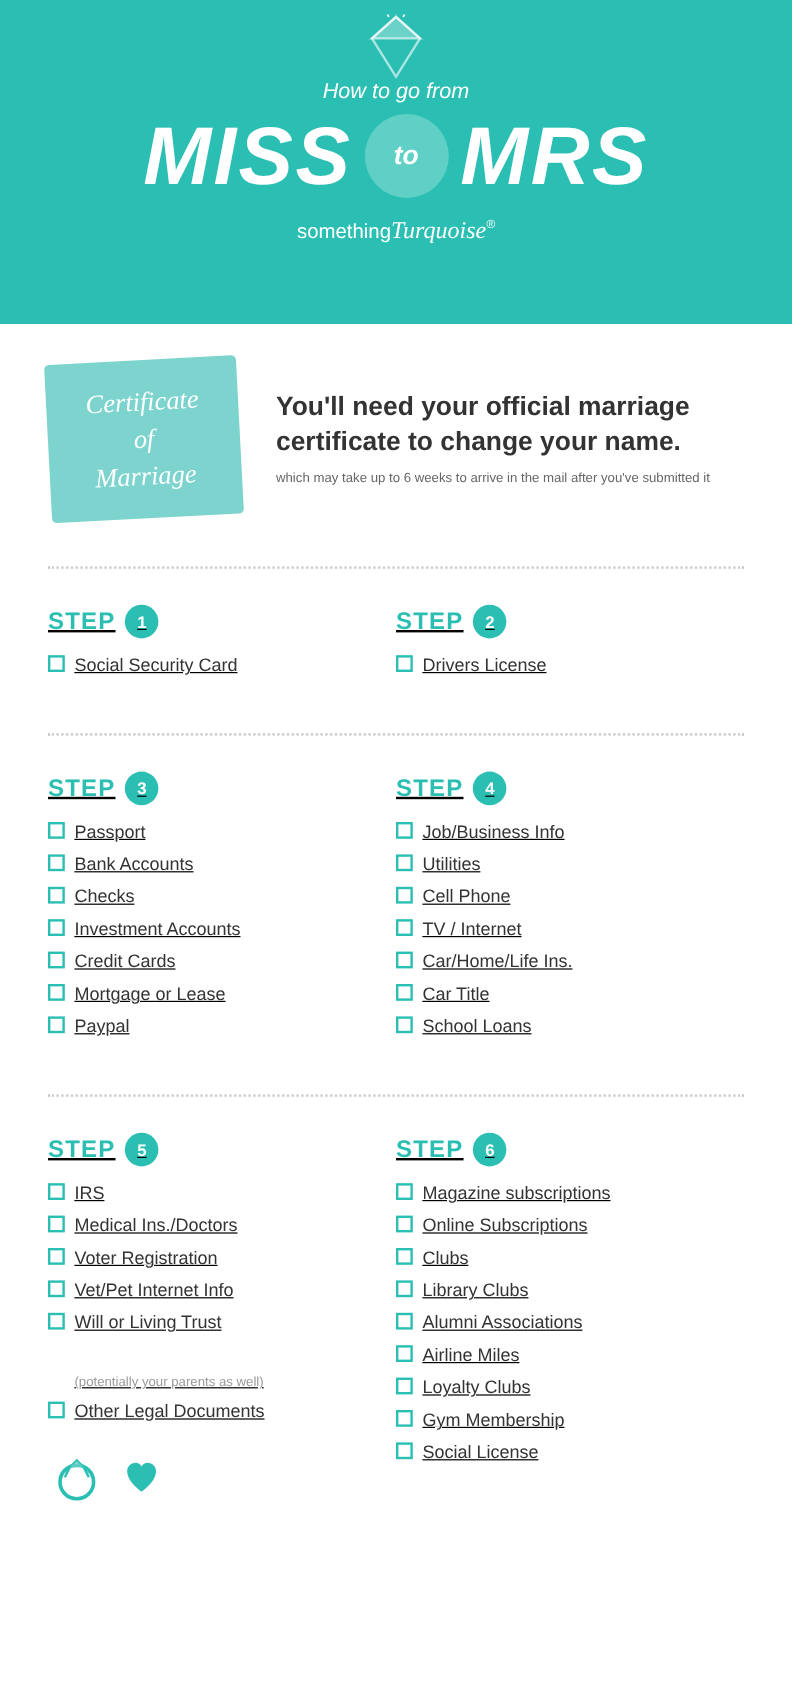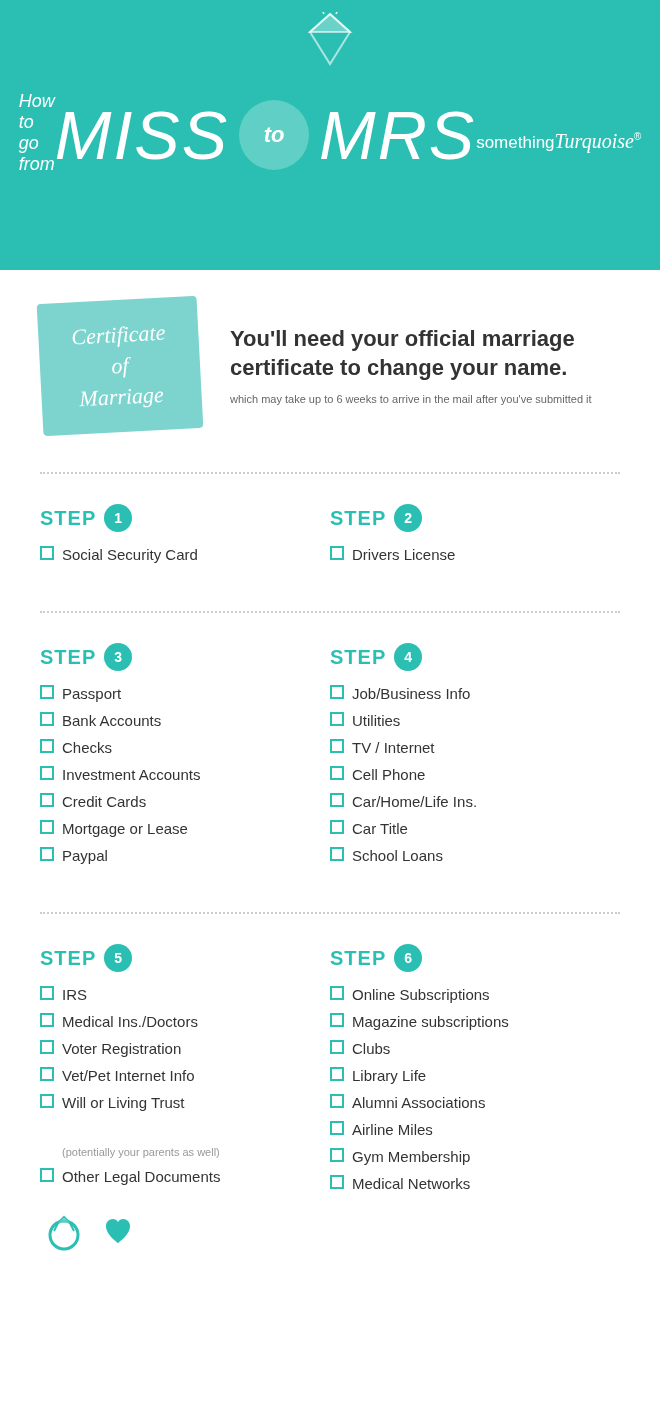--- a/index.html
+++ b/index.html
@@ -8,21 +8,21 @@
       font-family: Arial, sans-serif;
       background: #fff;
     }
 
     
     .header {
       background: #2BBFB3;
       width: 100%;
       height: 270px;
       display: flex;
-      flex-direction: row;
+      flex-direction: column;
       align-items: center;
       justify-content: center;
       position: relative;
       padding: 20px;
     }
 
     .header-how-to {
       color: #fff;
       font-size: 18px;
       font-style: italic;
@@ -31,21 +31,21 @@
 
     .header-title-row {
       display: flex;
       align-items: center;
       gap: 10px;
     }
 
     .header-miss, .header-mrs {
       color: #fff;
       font-size: 68px;
-      font-weight: 400;
+      font-weight: 700;
       letter-spacing: 2px;
       font-style: italic;
     }
 
     .header-to-circle {
       background: rgba(255,255,255,0.25);
       border-radius: 50%;
       width: 70px;
       height: 70px;
       display: flex;
@@ -124,20 +124,21 @@
     }
 
     
     .steps-container {
       padding: 20px 40px;
     }
 
     .steps-row {
       display: flex;
       margin-bottom: 10px;
+      text-decoration: underline;
     }
 
     .step-col {
       flex: 1;
     }
 
     .step-header {
       display: flex;
       align-items: center;
       gap: 8px;
@@ -324,25 +325,25 @@
       <div class="checklist-item">
         <div class="checkbox"></div>
         <span class="checklist-item-text">Job/Business Info</span>
       </div>
       <div class="checklist-item">
         <div class="checkbox"></div>
         <span class="checklist-item-text">Utilities</span>
       </div>
       <div class="checklist-item">
         <div class="checkbox"></div>
+        <span class="checklist-item-text">Cell Phone</span>
+      </div>
+      <div class="checklist-item">
+        <div class="checkbox"></div>
         <span class="checklist-item-text">TV / Internet</span>
-      </div>
-      <div class="checklist-item">
-        <div class="checkbox"></div>
-        <span class="checklist-item-text">Cell Phone</span>
       </div>
       <div class="checklist-item">
         <div class="checkbox"></div>
         <span class="checklist-item-text">Car/Home/Life Ins.</span>
       </div>
       <div class="checklist-item">
         <div class="checkbox"></div>
         <span class="checklist-item-text">Car Title</span>
       </div>
       <div class="checklist-item">
@@ -404,45 +405,49 @@
       </div>
     </div>
 
     <div class="step-col">
       <div class="step-header">
         <span class="step-label">STEP</span>
         <div class="step-number-circle">6</div>
       </div>
       <div class="checklist-item">
         <div class="checkbox"></div>
+        <span class="checklist-item-text">Magazine subscriptions</span>
+      </div>
+      <div class="checklist-item">
+        <div class="checkbox"></div>
         <span class="checklist-item-text">Online Subscriptions</span>
       </div>
       <div class="checklist-item">
         <div class="checkbox"></div>
-        <span class="checklist-item-text">Magazine subscriptions</span>
-      </div>
-      <div class="checklist-item">
-        <div class="checkbox"></div>
         <span class="checklist-item-text">Clubs</span>
       </div>
       <div class="checklist-item">
         <div class="checkbox"></div>
-        <span class="checklist-item-text">Library Life</span>
+        <span class="checklist-item-text">Library Clubs</span>
       </div>
       <div class="checklist-item">
         <div class="checkbox"></div>
         <span class="checklist-item-text">Alumni Associations</span>
       </div>
       <div class="checklist-item">
         <div class="checkbox"></div>
         <span class="checklist-item-text">Airline Miles</span>
       </div>
       <div class="checklist-item">
         <div class="checkbox"></div>
+        <span class="checklist-item-text">Loyalty Clubs</span>
+      </div>
+      <div class="checklist-item">
+        <div class="checkbox"></div>
         <span class="checklist-item-text">Gym Membership</span>
       </div>
       <div class="checklist-item">
         <div class="checkbox"></div>
-        <span class="checklist-item-text">Medical Networks</span>
+        <span class="checklist-item-text">Social License</span>
       </div>
     </div>
   </div>
 </div>
 
 </body></html>

